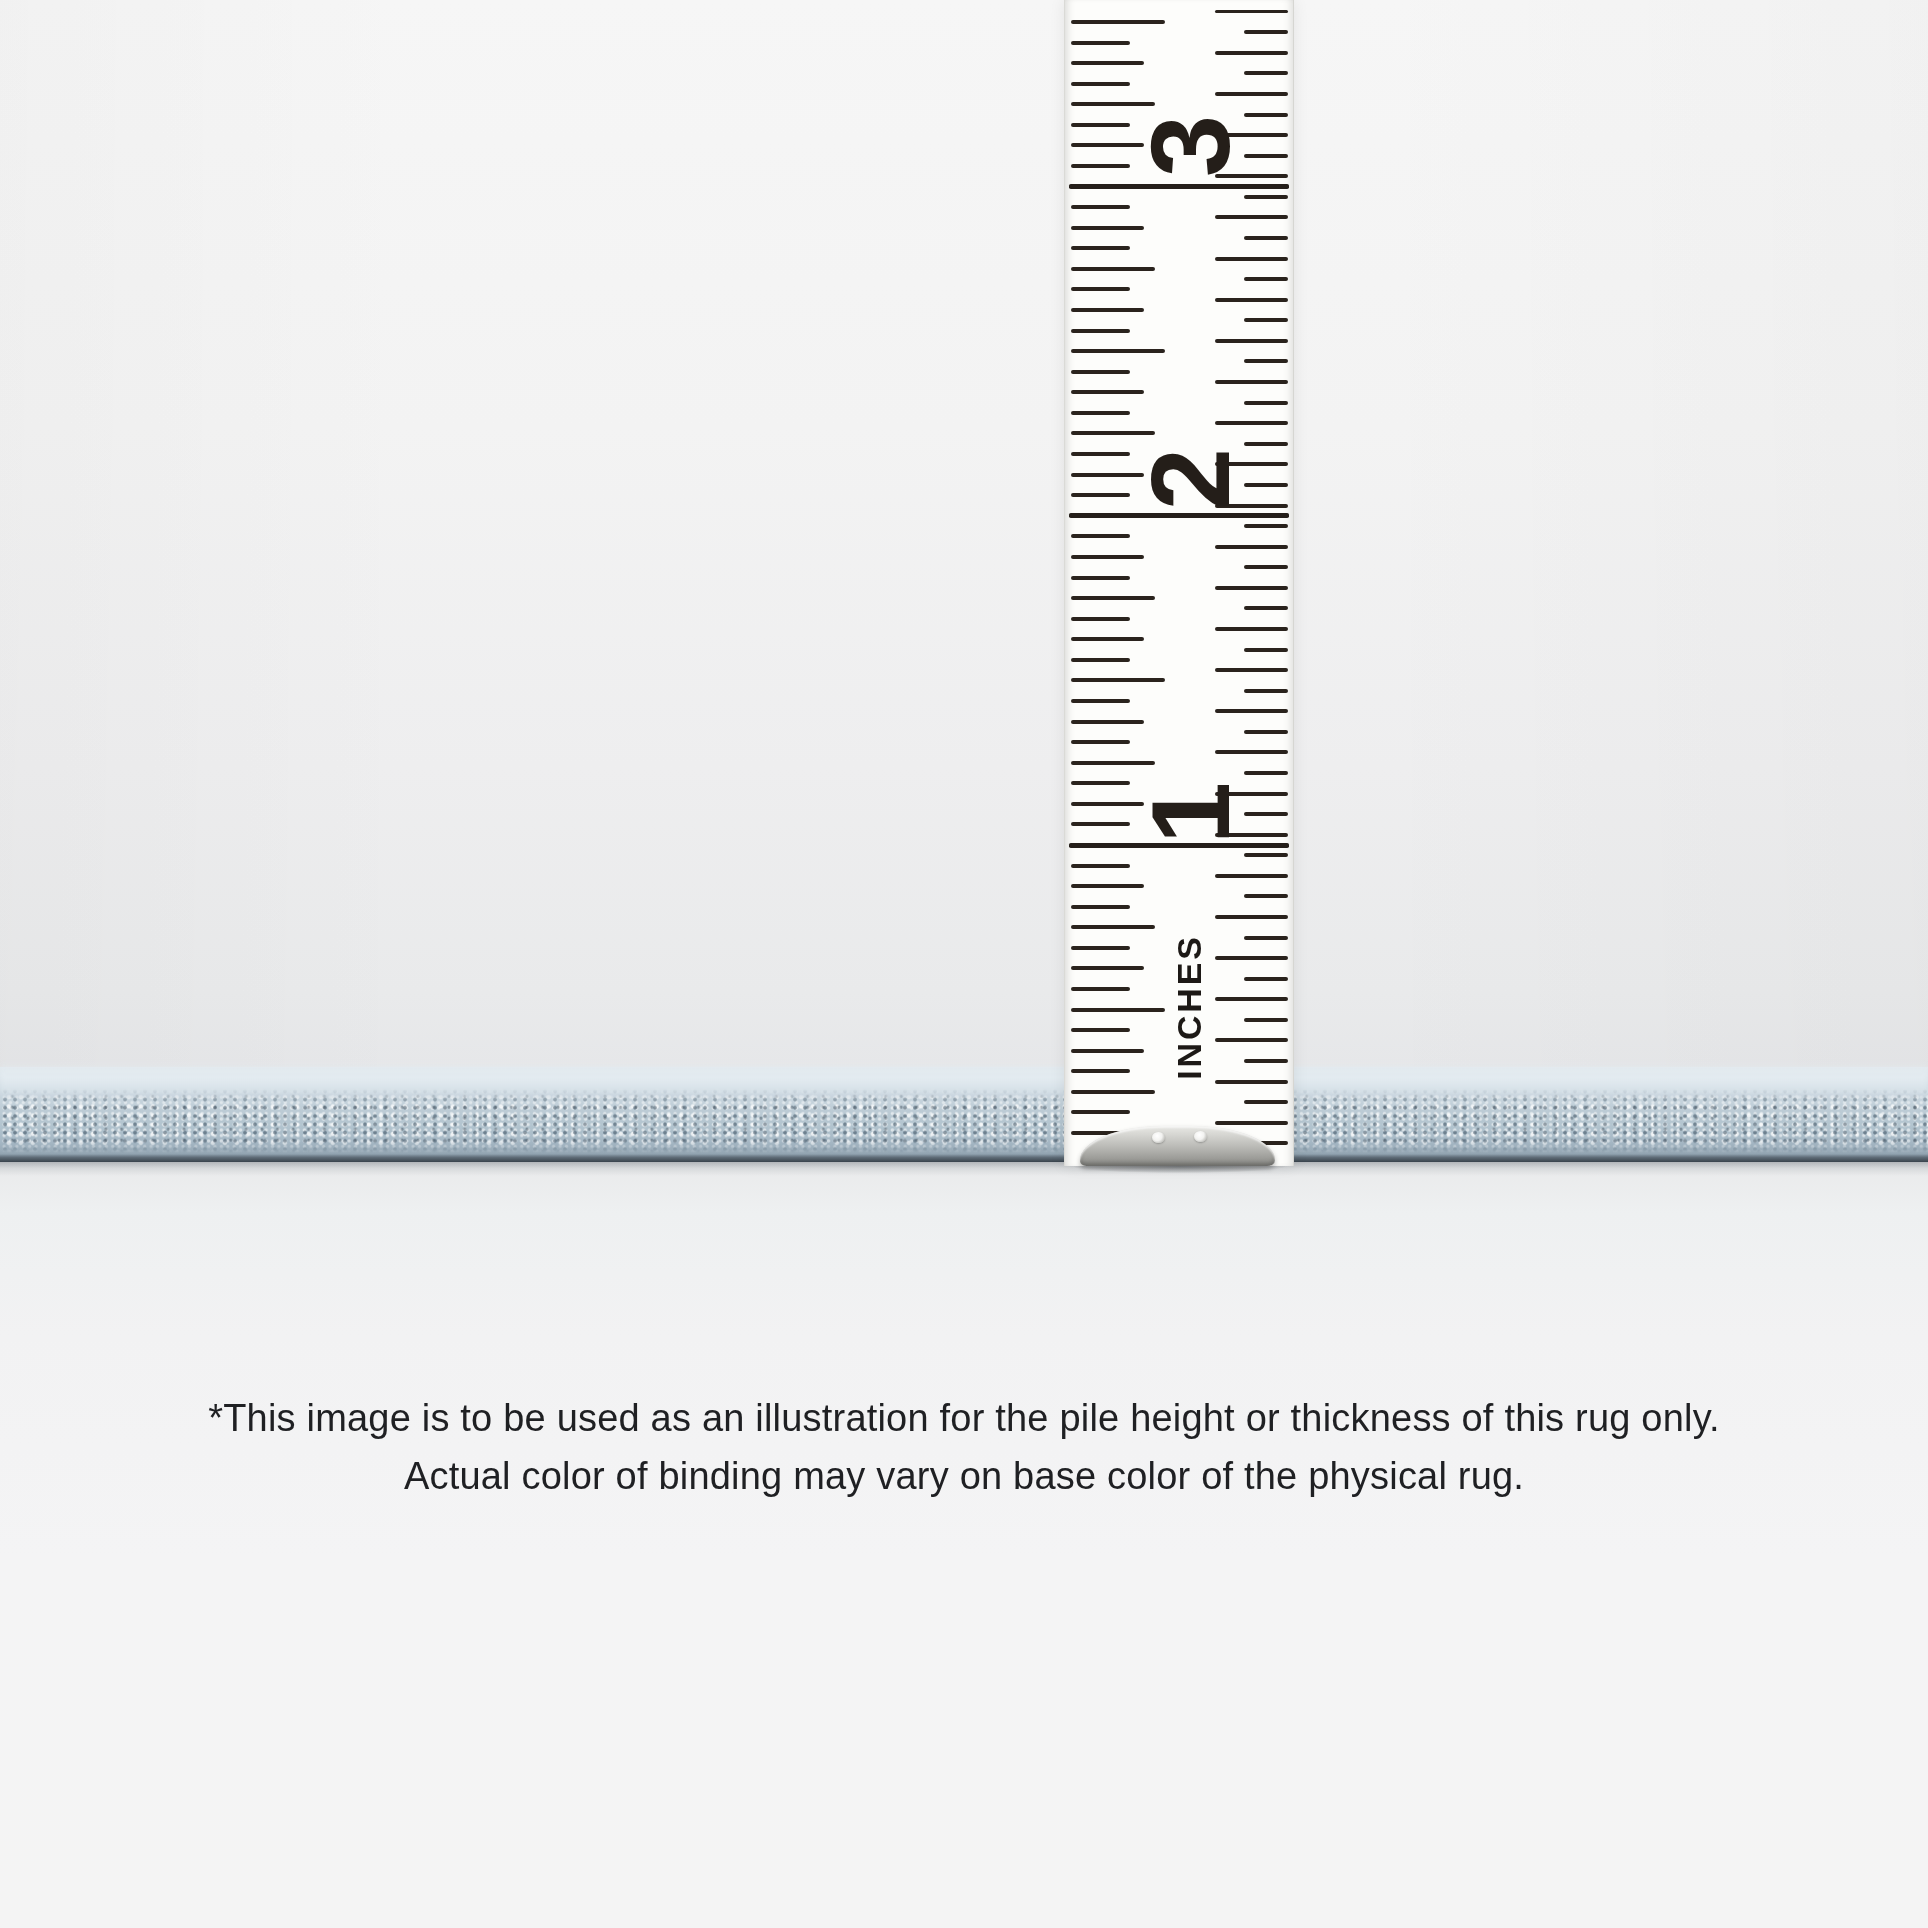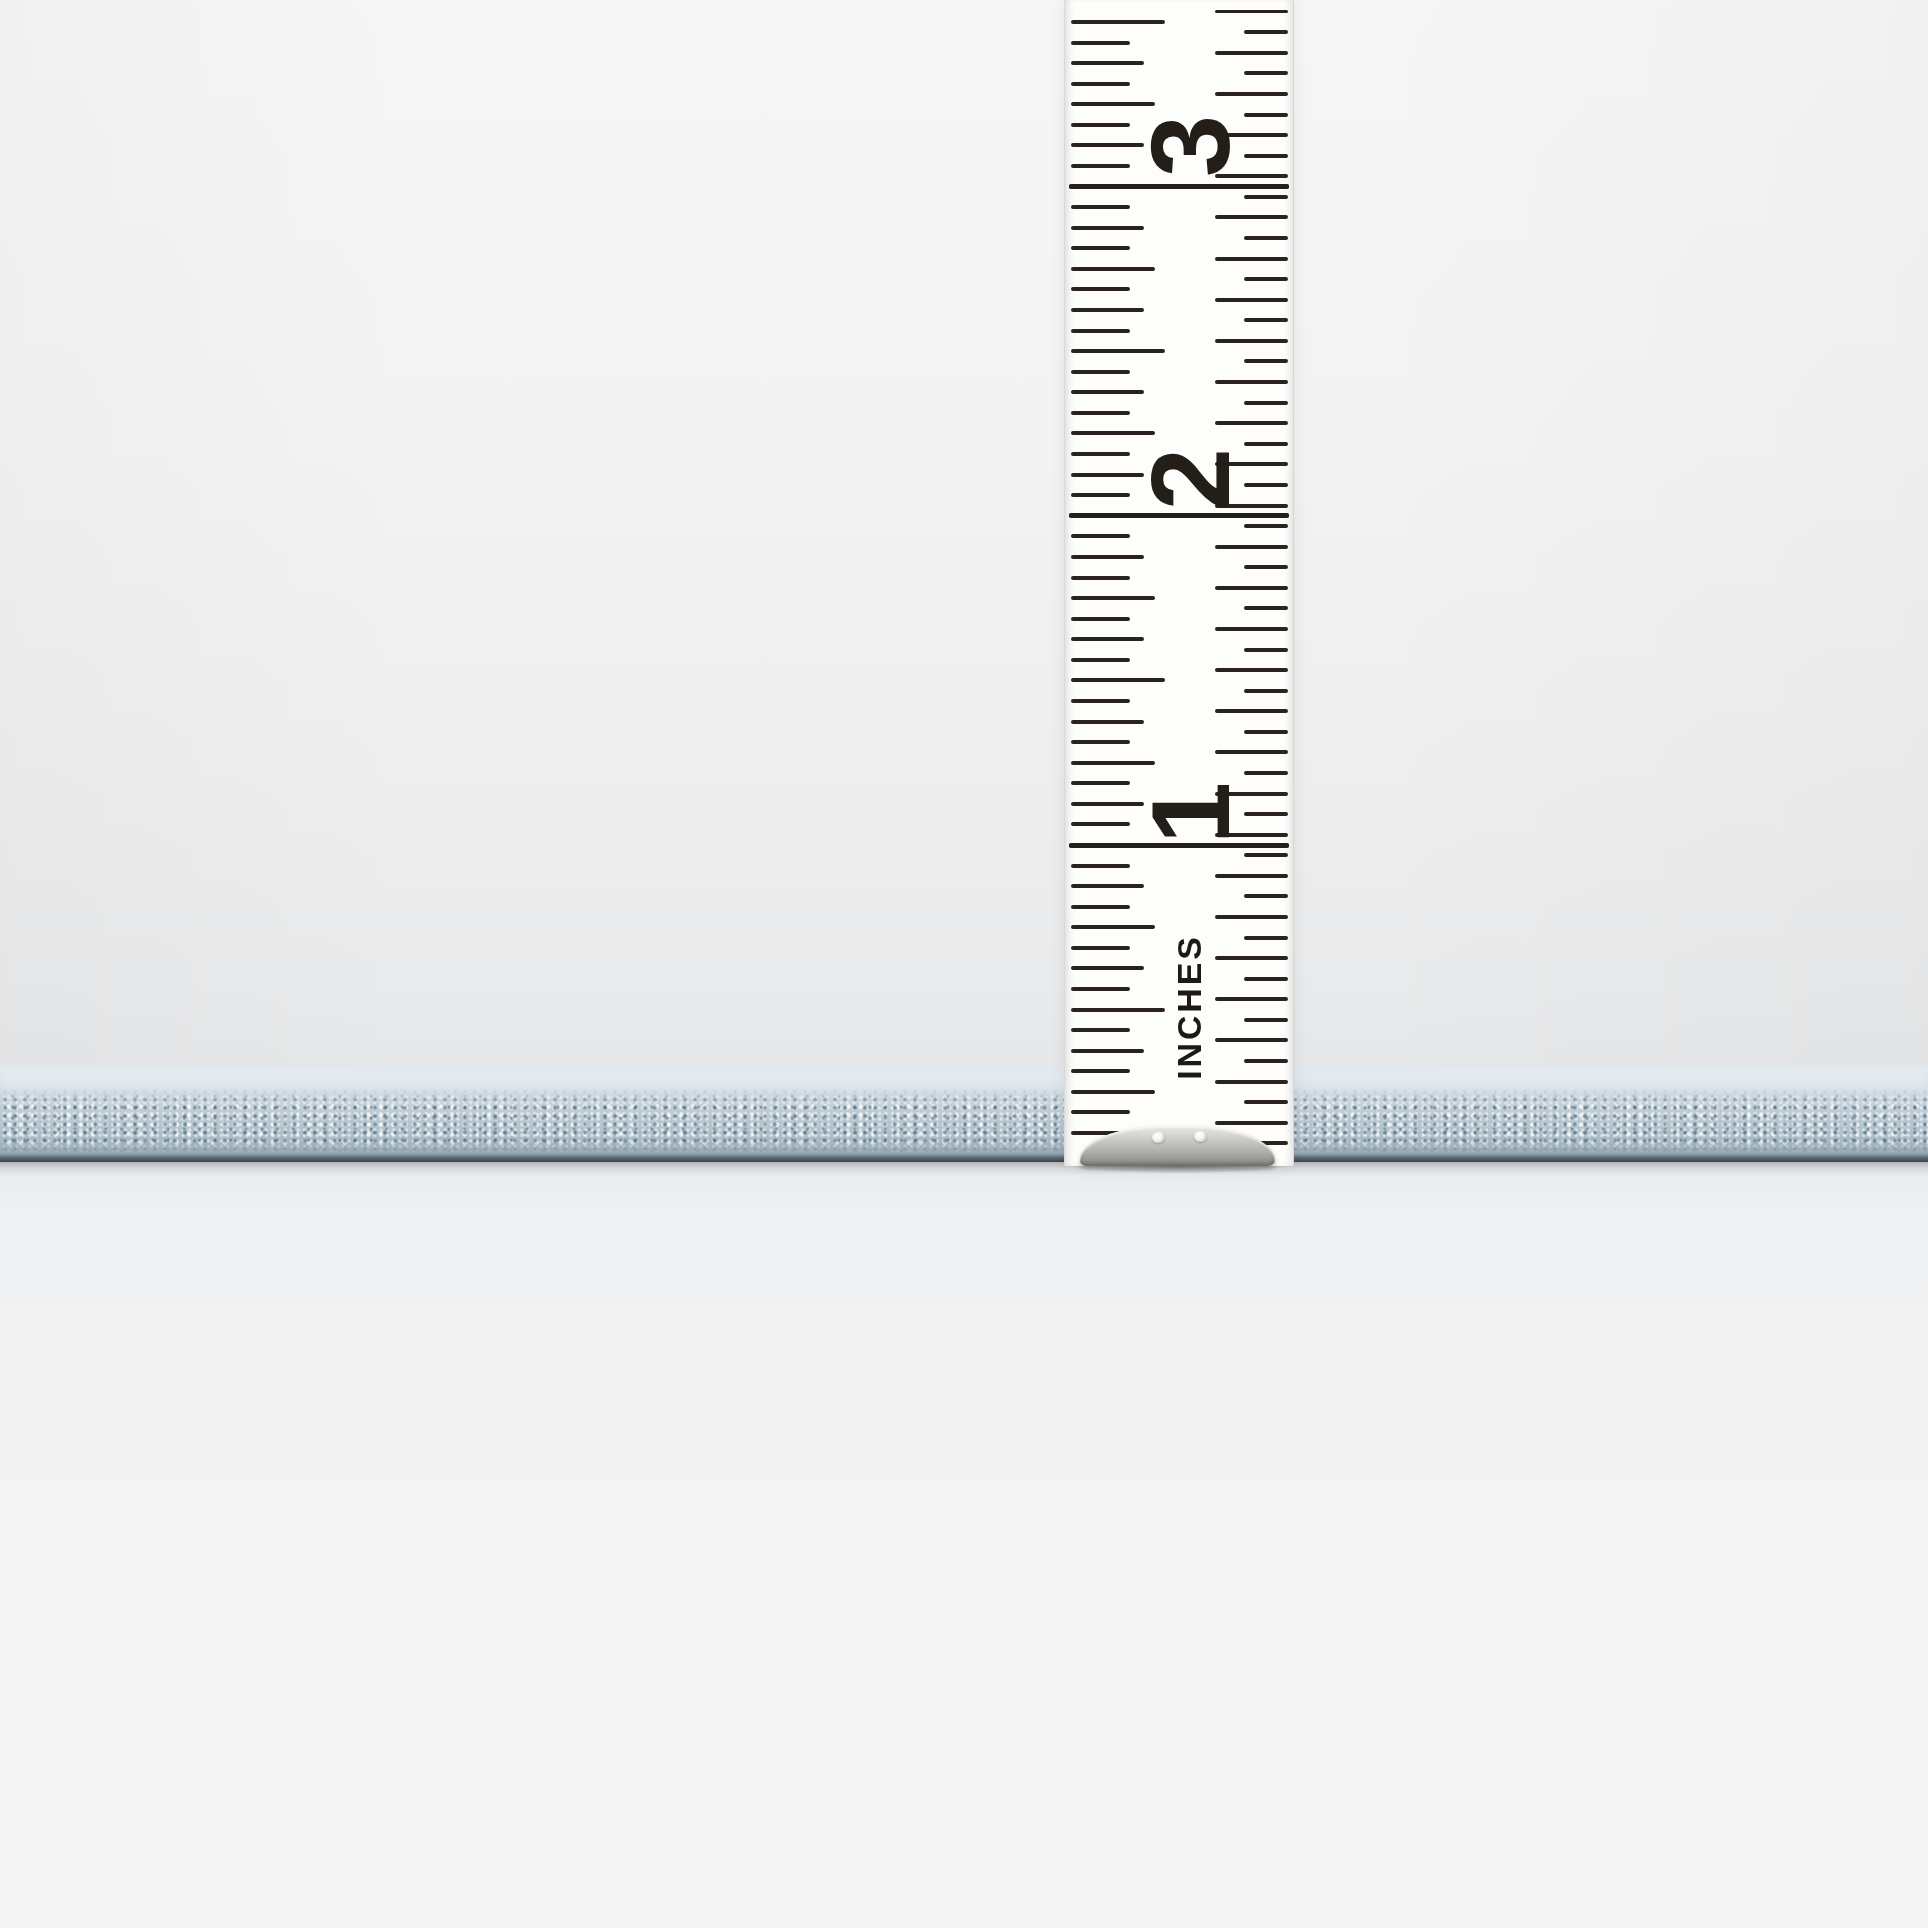--- a/index.html
+++ b/index.html
@@ -207,15 +207,19 @@
     <div class="ruler-number num-3">3</div>
     <div class="ruler-number num-2">2</div>
     <div class="ruler-number num-1">1</div>
     <div class="ruler-unit">INCHES</div>
     <div class="ruler-cap">
       <div class="rivet rivet-1"></div>
       <div class="rivet rivet-2"></div>
     </div>
   </div>
 
+  <div class="disclaimer">
+    <p>*This image is to be used as an illustration for the pile height or thickness of this rug only.</p>
+    <p>Actual color of binding may vary on base color of the physical rug.</p>
+  </div>
 
 </div>
 
 
 </body></html>

